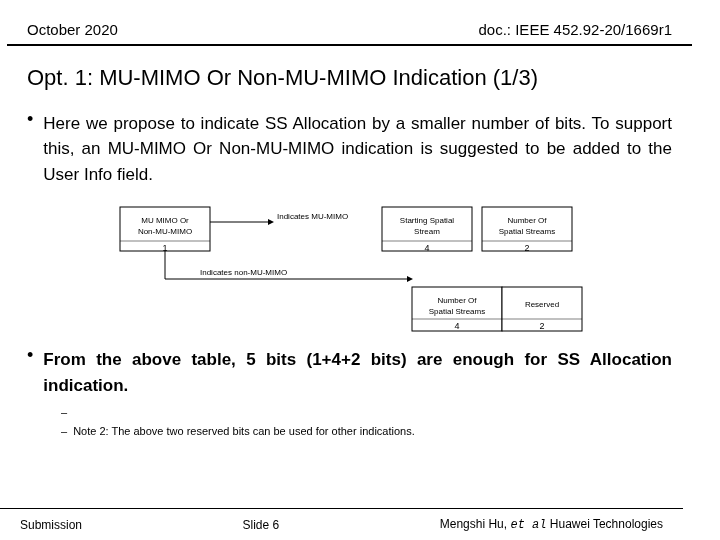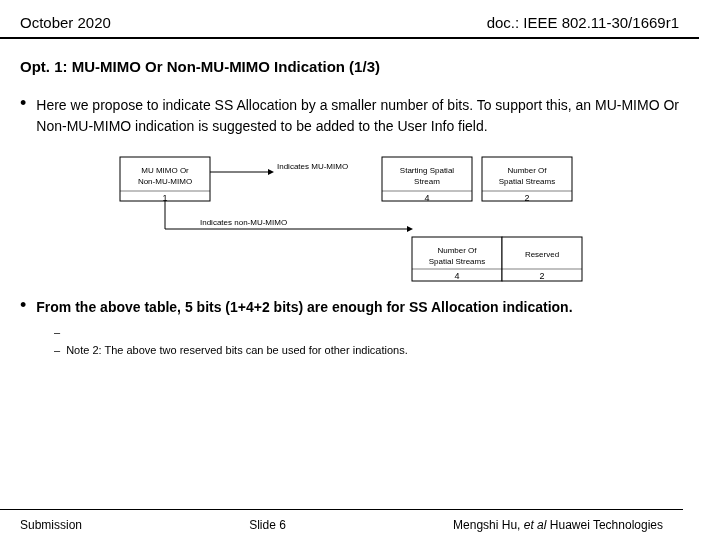--- a/index.html
+++ b/index.html
@@ -10,21 +10,21 @@
       font-family: Arial, sans-serif;
       font-size: 13px;
       color: #000;
       position: relative;
       overflow: hidden;
     }
 
     .slide {
       width: 699px;
       height: 540px;
-      padding: 0;
+      padding: 7px;
       position: relative;
       border-radius: 26px;
     }
 
     .header {
       display: flex;
       justify-content: space-between;
       align-items: flex-start;
       padding: 14px 20px 6px 20px;
       border-bottom: 2px solid #000;
@@ -34,22 +34,22 @@
       font-size: 15px;
       font-weight: normal;
     }
 
     .header-doc {
       font-size: 15px;
       font-weight: normal;
     }
 
     .title {
-      font-size: 15px;
-      font-weight: bold;
+      font-size: 22px;
+      font-weight: normal;
       padding: 18px 20px 10px 20px;
       line-height: 1.3;
     }
 
     .content {
       padding: 8px 20px 0 20px;
     }
 
     .bullet-item {
       display: flex;
@@ -58,21 +58,21 @@
     }
 
     .bullet-dot {
       font-size: 18px;
       margin-right: 10px;
       margin-top: -2px;
       flex-shrink: 0;
     }
 
     .bullet-text {
-      font-size: 14px;
+      font-size: 17px;
       line-height: 1.5;
       text-align: justify;
     }
 
     .bullet-text strong {
       font-weight: bold;
     }
 
     .diagram-container {
       margin: 10px auto;
@@ -123,30 +123,31 @@
       padding: 8px 20px;
       border-top: 1px solid #000;
     }
 
     .footer-left, .footer-center, .footer-right {
       font-size: 12px;
     }
 
     .footer-right em {
       font-style: italic;
+      font-family: Liberation Mono, monospace;
     }
   </style>
 </head>
 <body>
 
 <div class="slide">
 
   <div class="header">
     <span class="header-date">October 2020</span>
-    <span class="header-doc">doc.: IEEE 802.11-30/1669r1</span>
+    <span class="header-doc">doc.: IEEE 452.92-20/1669r1</span>
   </div>
 
   <div class="title">Opt. 1: MU-MIMO Or Non-MU-MIMO Indication (1/3)</div>
 
   <div class="content">
 
     <div class="bullet-item">
       <span class="bullet-dot">•</span>
       <span class="bullet-text">Here we propose to indicate SS Allocation by a smaller number of bits. To support this, an MU-MIMO Or Non-MU-MIMO indication is suggested to be added to the User Info field.</span>
     </div>

